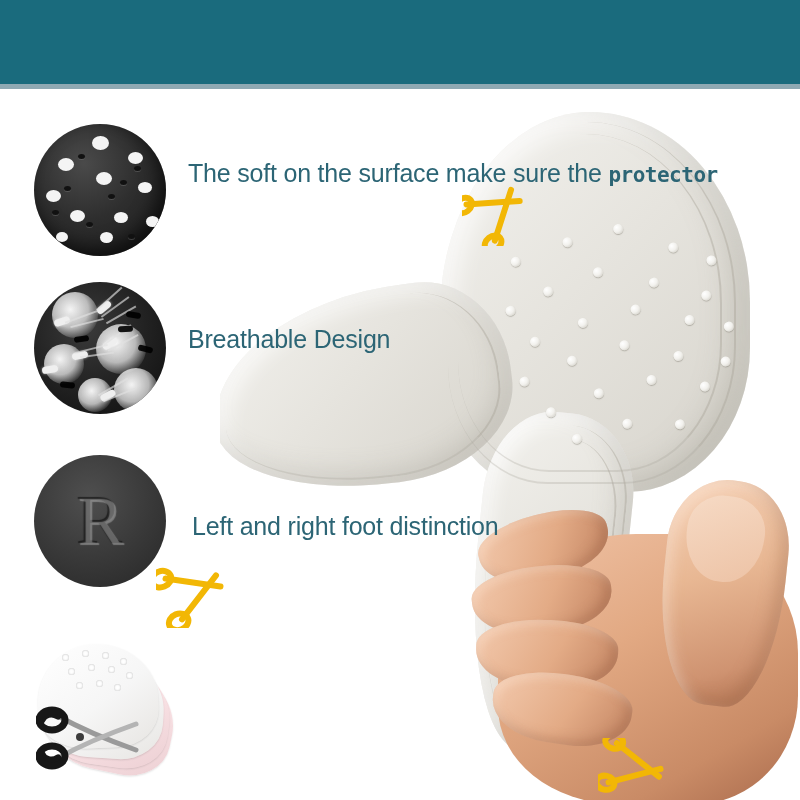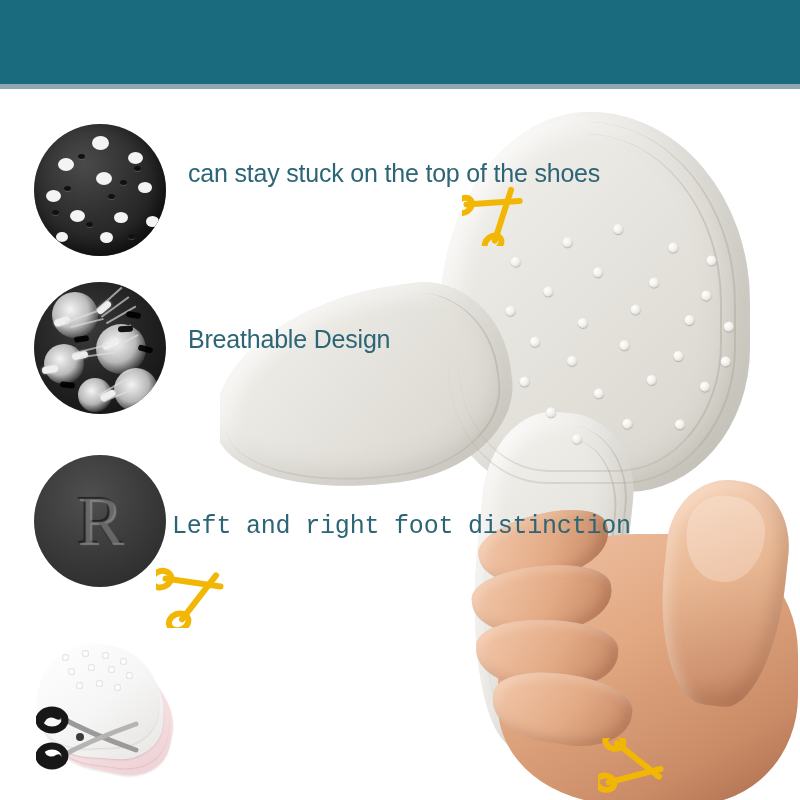--- a/index.html
+++ b/index.html
@@ -313,21 +313,21 @@
     letter-spacing: -0.2px;
   }
   .feature-text .alt {
     font-family: "DejaVu Sans Mono", monospace;
     font-weight: bold;
     font-size: 21px;
     letter-spacing: -0.5px;
   }
   .ft1 { left: 188px; top: 156px; }
   .ft2 { left: 188px; top: 322px; }
-  .ft3 { left: 172px; top: 509px; font-family: Liberation Mono, monospace; }
+  .ft3 { left: 192px; top: 509px; }
   .ft4 { left: 166px; top: 668px; }
 </style>
 </head>
 <body>
 
 <div id="page">
 
   <div class="banner"></div>
   <div class="banner-underline"></div>
 
@@ -497,21 +497,21 @@
   <svg class="scissor-icon" style="left:598px; top:738px;" width="78" height="62" viewBox="0 0 78 62">
     <g fill="none" stroke="#f2b705" stroke-width="6" stroke-linecap="round" transform="rotate(12 39 31)">
       <path d="M14 10 L62 34"></path>
       <path d="M14 50 L62 26"></path>
       <ellipse cx="11" cy="9" rx="9" ry="7"></ellipse>
       <ellipse cx="11" cy="51" rx="9" ry="7"></ellipse>
     </g>
   </svg>
 
   <div class="feature-text ft1">
-    <div>can stay stuck on the top of the shoes</div>
+    <div><span>The soft on the surface make sure the </span><span class="alt">protector</span></div>
   </div>
 
   <div class="feature-text ft2">
     <div>Breathable Design</div>
   </div>
 
   <div class="feature-text ft3">
     <div>Left and right foot distinction</div>
   </div>
 

